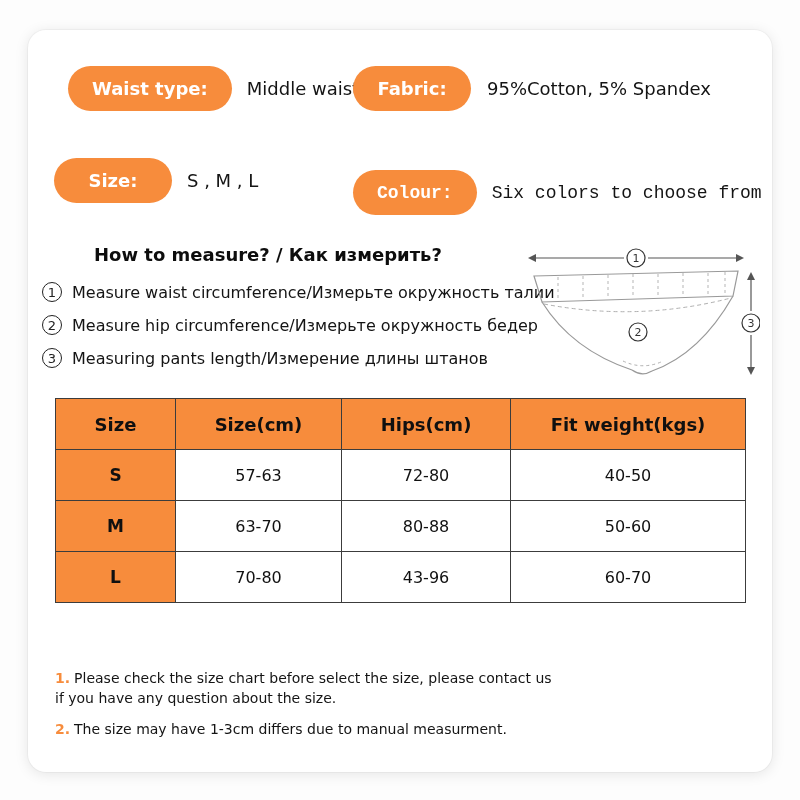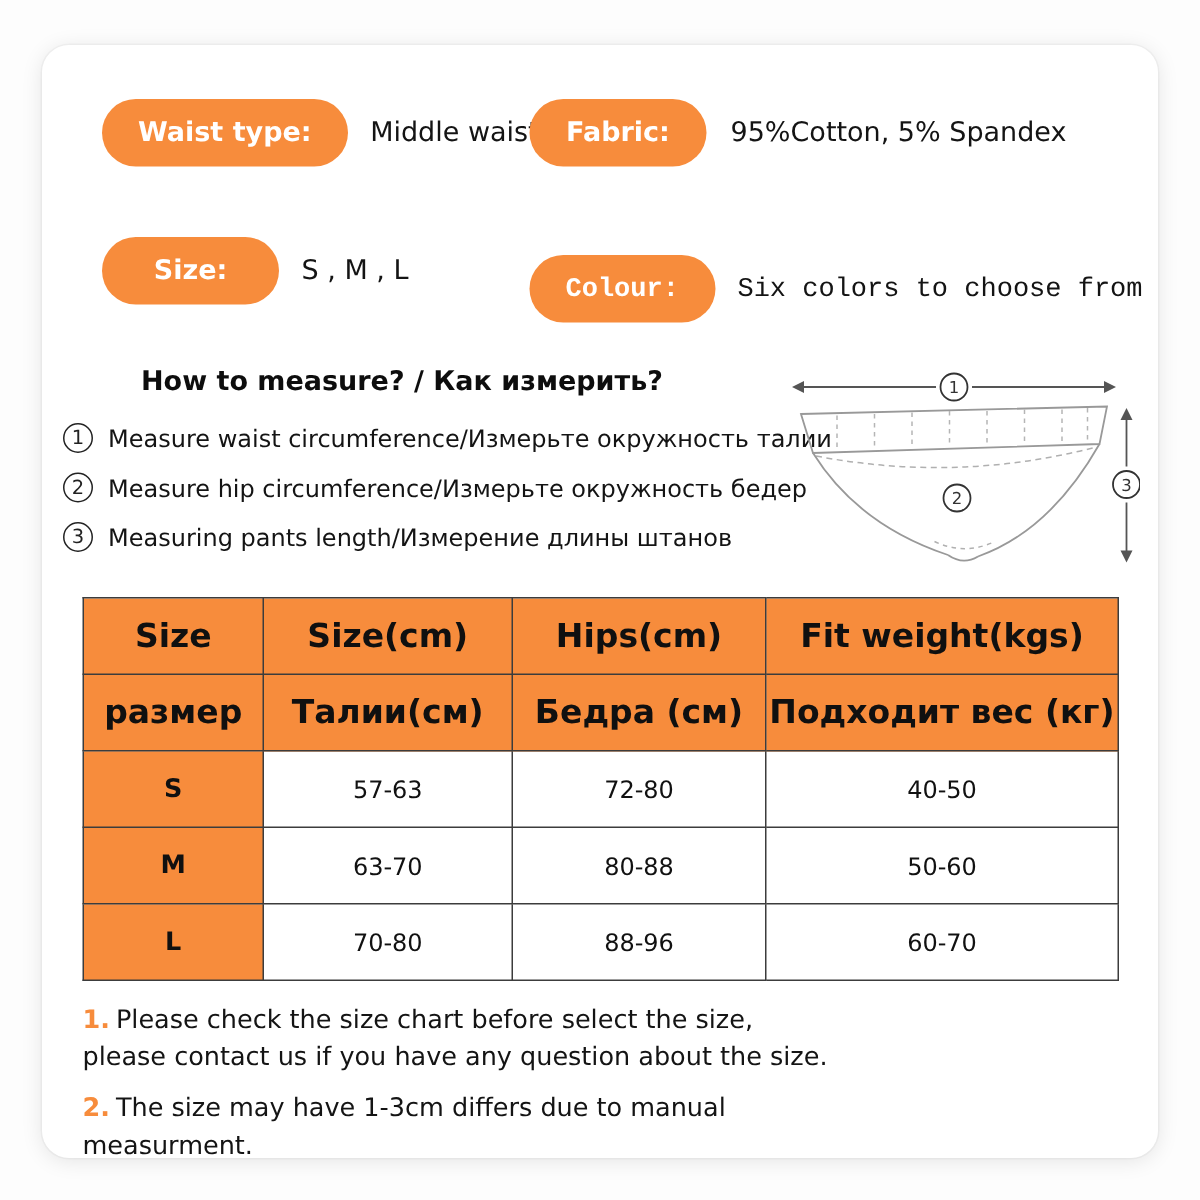--- a/index.html
+++ b/index.html
@@ -19,50 +19,50 @@
   .badge-group { position: absolute; display: flex; align-items: center; gap: 15px; }
   .pill {
     min-width: 118px; height: 45px; padding: 5px 24px;
     display: inline-flex; align-items: center; justify-content: center;
     background: var(--accent); color: #fff;
     border-radius: 24px; font-weight: bold; font-size: 18px; white-space: nowrap;
   }
   .pill-value { font-size: 18px; color: #141414; white-space: nowrap; }
   .g1 { left: 40px;  top: 36px; }
   .g2 { left: 325px; top: 36px; gap: 16px; }
-  .g3 { left: 40px;  top: 128px; }
+  .g3 { left: 26px;  top: 128px; }
   .g4 { left: 325px; top: 140px; font-family: Liberation Mono, monospace; }
 
   .measure-title {
     position: absolute; left: 66px; top: 214px;
     font-size: 18px; font-weight: bold; color: #0d0d0d;
   }
   .steps { position: absolute; left: 14px; top: 252px; display: flex; flex-direction: column; gap: 13px; }
   .step { display: flex; align-items: center; gap: 10px; font-size: 16px; color: #141414; }
   .step-num {
     flex: none; width: 20px; height: 20px; border: 1.5px solid #222; border-radius: 50%;
     display: inline-flex; align-items: center; justify-content: center;
     font-size: 13px; color: #222;
   }
   .diagram { position: absolute; right: 12px; top: 212px; width: 240px; height: 155px; }
   .diagram text { fill: #333; font-size: 11px; }
 
   .size-table-wrap { position: absolute; left: 27px; top: 368px; width: 690px; }
   table { width: 100%; border-collapse: collapse; table-layout: fixed; }
   td, th { border: 1px solid #3c3c3c; text-align: center; height: 51px; font-size: 16px; }
-  th { font-size: 22px; }
+  th { font-size: 18px; }
   .col-size   { width: 120px; }
   .col-waist  { width: 166px; }
   .col-hips   { width: 169px; }
   .col-weight { width: 235px; }
   .hdr { background: var(--accent); color: #101010; font-weight: bold; }
   .size-cell { background: var(--accent); color: #101010; font-weight: bold; font-size: 17px; }
 
   .notes { position: absolute; left: 27px; top: 638px; width: 505px; display: flex; flex-direction: column; gap: 10px; }
-  .note { font-size: 17px; line-height: 1.45; color: #141414; }
+  .note { font-size: 14px; line-height: 1.45; color: #141414; }
   .note-num { color: var(--accent); font-weight: bold; margin-right: 4px; }
 </style>
 </head>
 <body>
 
 <div class="card">
 
   <div class="badge-group g1">
     <span class="pill">Waist type:</span>
     <span class="pill-value">Middle waist</span>
@@ -143,41 +143,35 @@
           <col class="col-weight">
       </colgroup>
       <tbody>
           <tr>
         <th class="hdr">Size</th>
         <th class="hdr">Size(cm)</th>
         <th class="hdr">Hips(cm)</th>
         <th class="hdr">Fit weight(kgs)</th>
       </tr>
       <tr>
-        <th class="hdr">размер</th>
-        <th class="hdr">Талии(см)</th>
-        <th class="hdr">Бедра (см)</th>
-        <th class="hdr">Подходит вес (кг)</th>
-      </tr>
-      <tr>
         <td class="size-cell">S</td>
         <td>57-63</td>
         <td>72-80</td>
         <td>40-50</td>
       </tr>
       <tr>
         <td class="size-cell">M</td>
         <td>63-70</td>
         <td>80-88</td>
         <td>50-60</td>
       </tr>
       <tr>
         <td class="size-cell">L</td>
         <td>70-80</td>
-        <td>88-96</td>
+        <td>43-96</td>
         <td>60-70</td>
       </tr>
     </tbody>
       </table>
   </div>
 
   <div class="notes">
     <div class="note">
       <span class="note-num">1.</span><span>Please check the size chart before select the size, please contact us if you have any question about the size.</span>
     </div>

